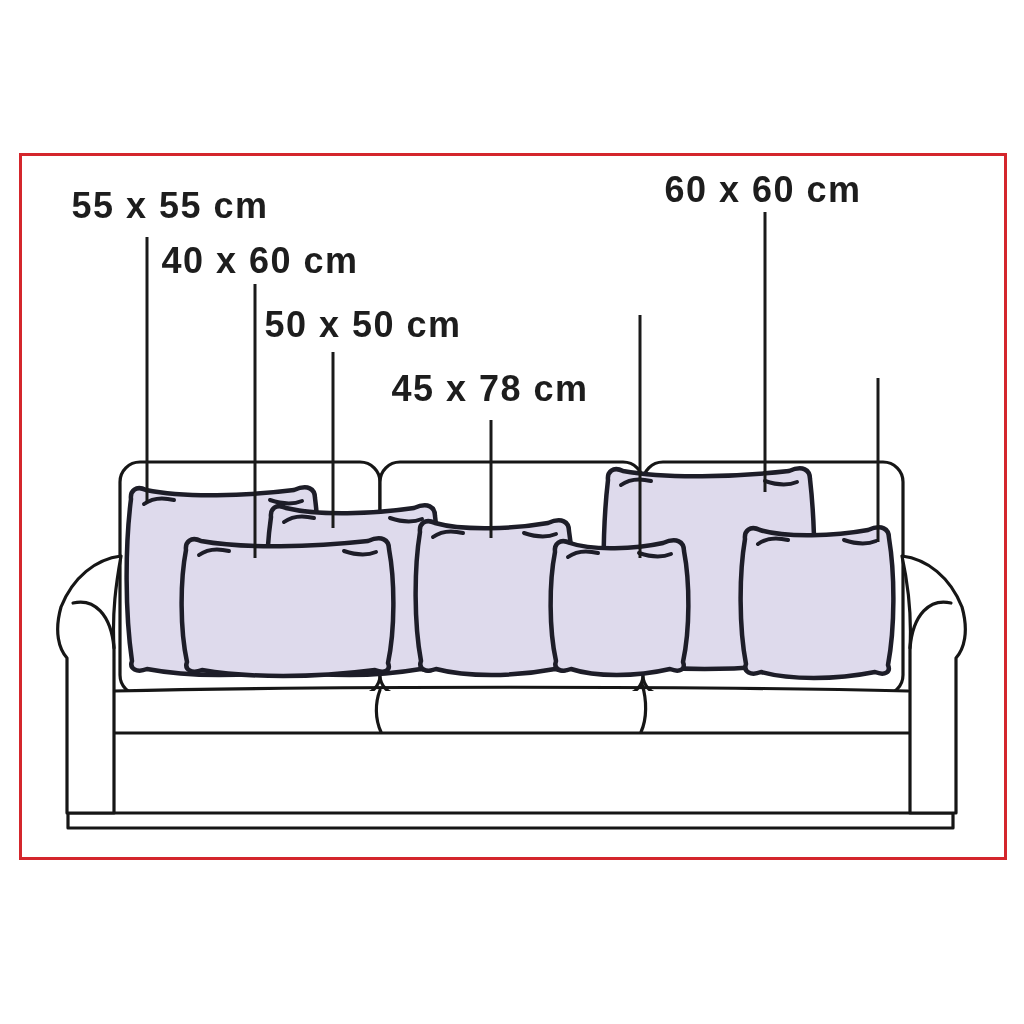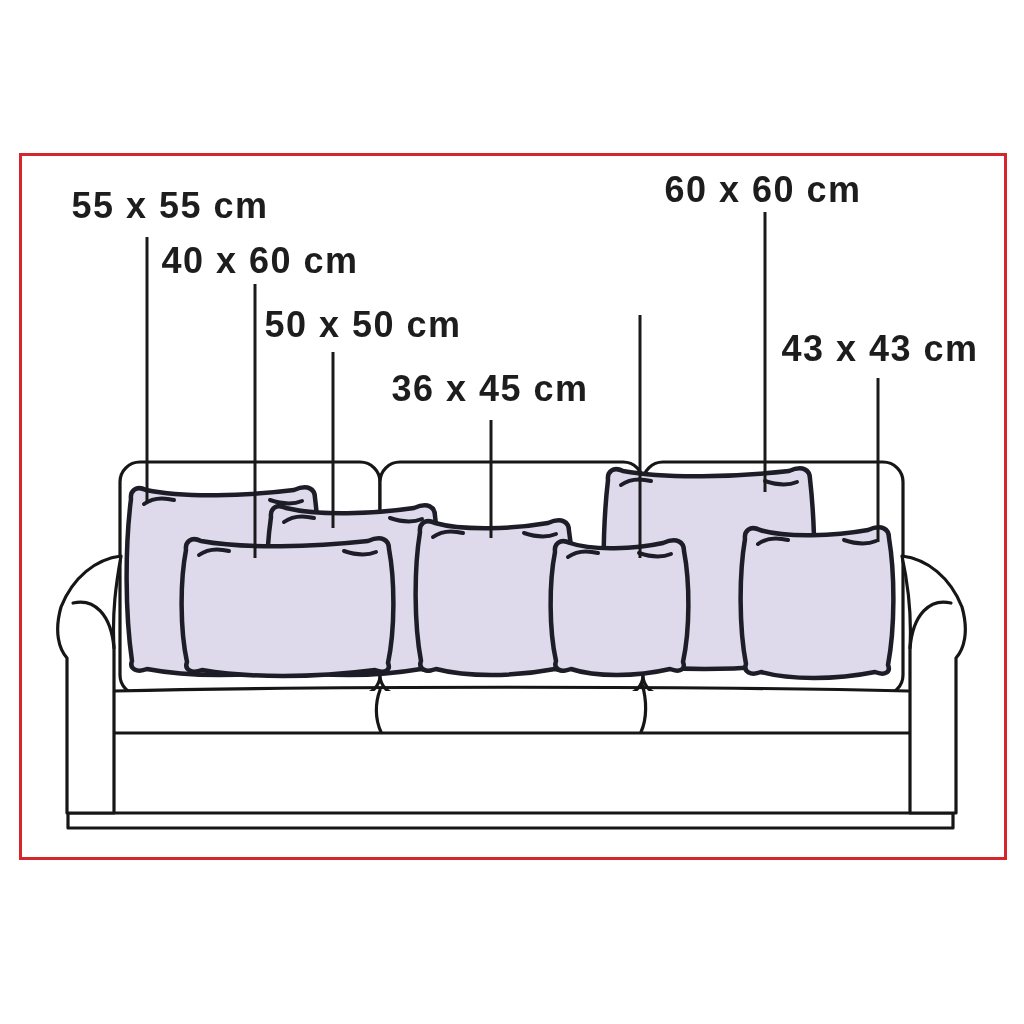--- a/index.html
+++ b/index.html
@@ -89,16 +89,15 @@
       <line class="leader" x1="765" y1="212" x2="765" y2="492"></line>
       <line class="leader" x1="878" y1="378" x2="878" y2="542"></line>
     </g>
   </svg>
 
   <div class="red-frame"></div>
 
   <div class="size-label" style="left:170px;top:188px;">55 x 55 cm</div>
   <div class="size-label" style="left:260px;top:243px;">40 x 60 cm</div>
   <div class="size-label" style="left:363px;top:307px;text-align:right;">50 x 50 cm</div>
-  <div class="size-label" style="left:490px;top:371px;">36 x 45 cm</div>
+  <div class="size-label" style="left:490px;top:371px;">45 x 78 cm</div>
   <div class="size-label" style="left:763px;top:164px;margin-top:8px;">60 x 60 cm</div>
-  <div class="size-label" style="left:880px;top:331px;">43 x 43 cm</div>
 </div>
 
 </body></html>

